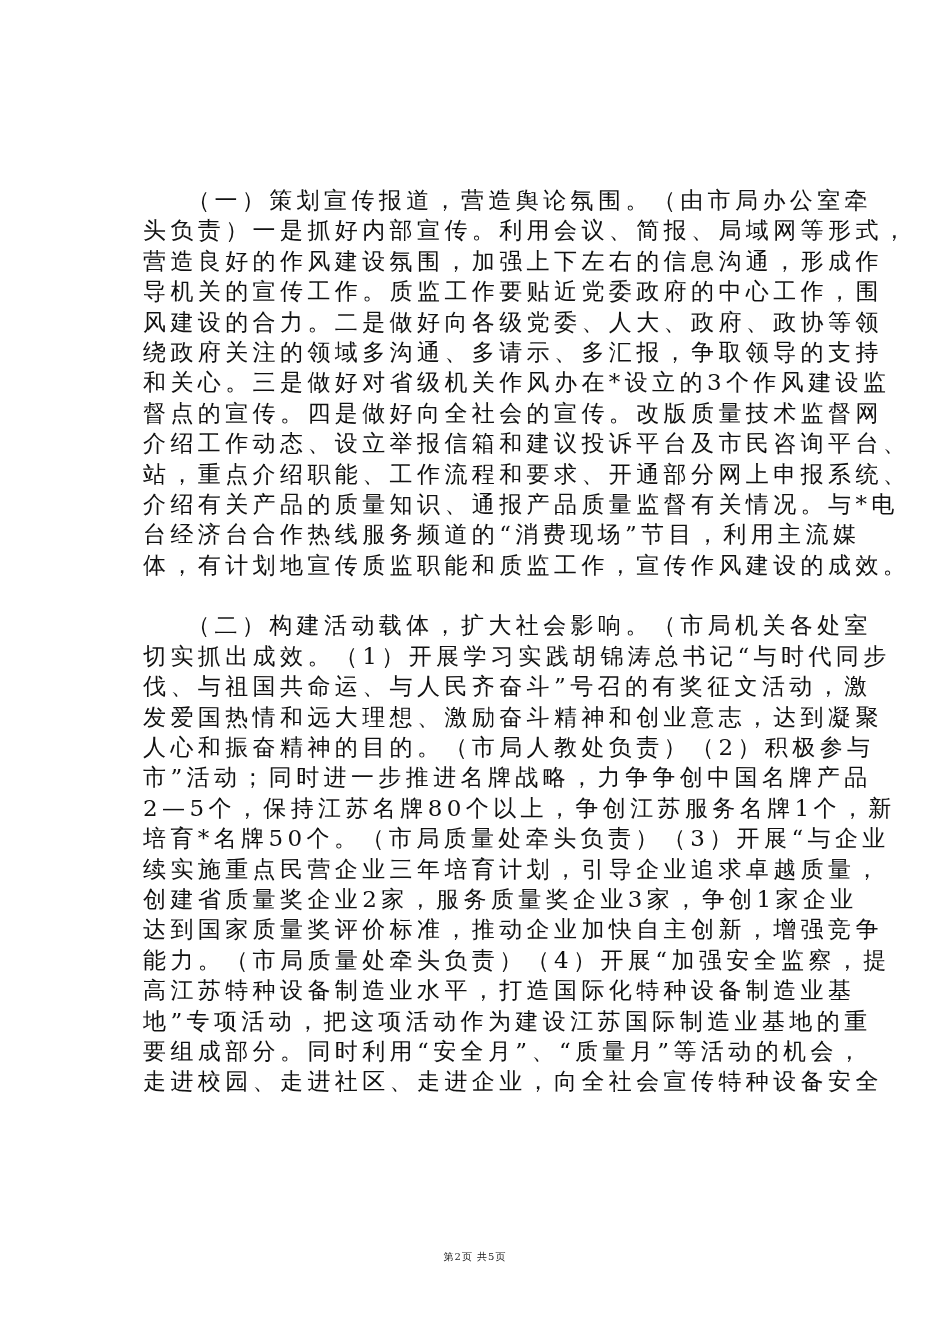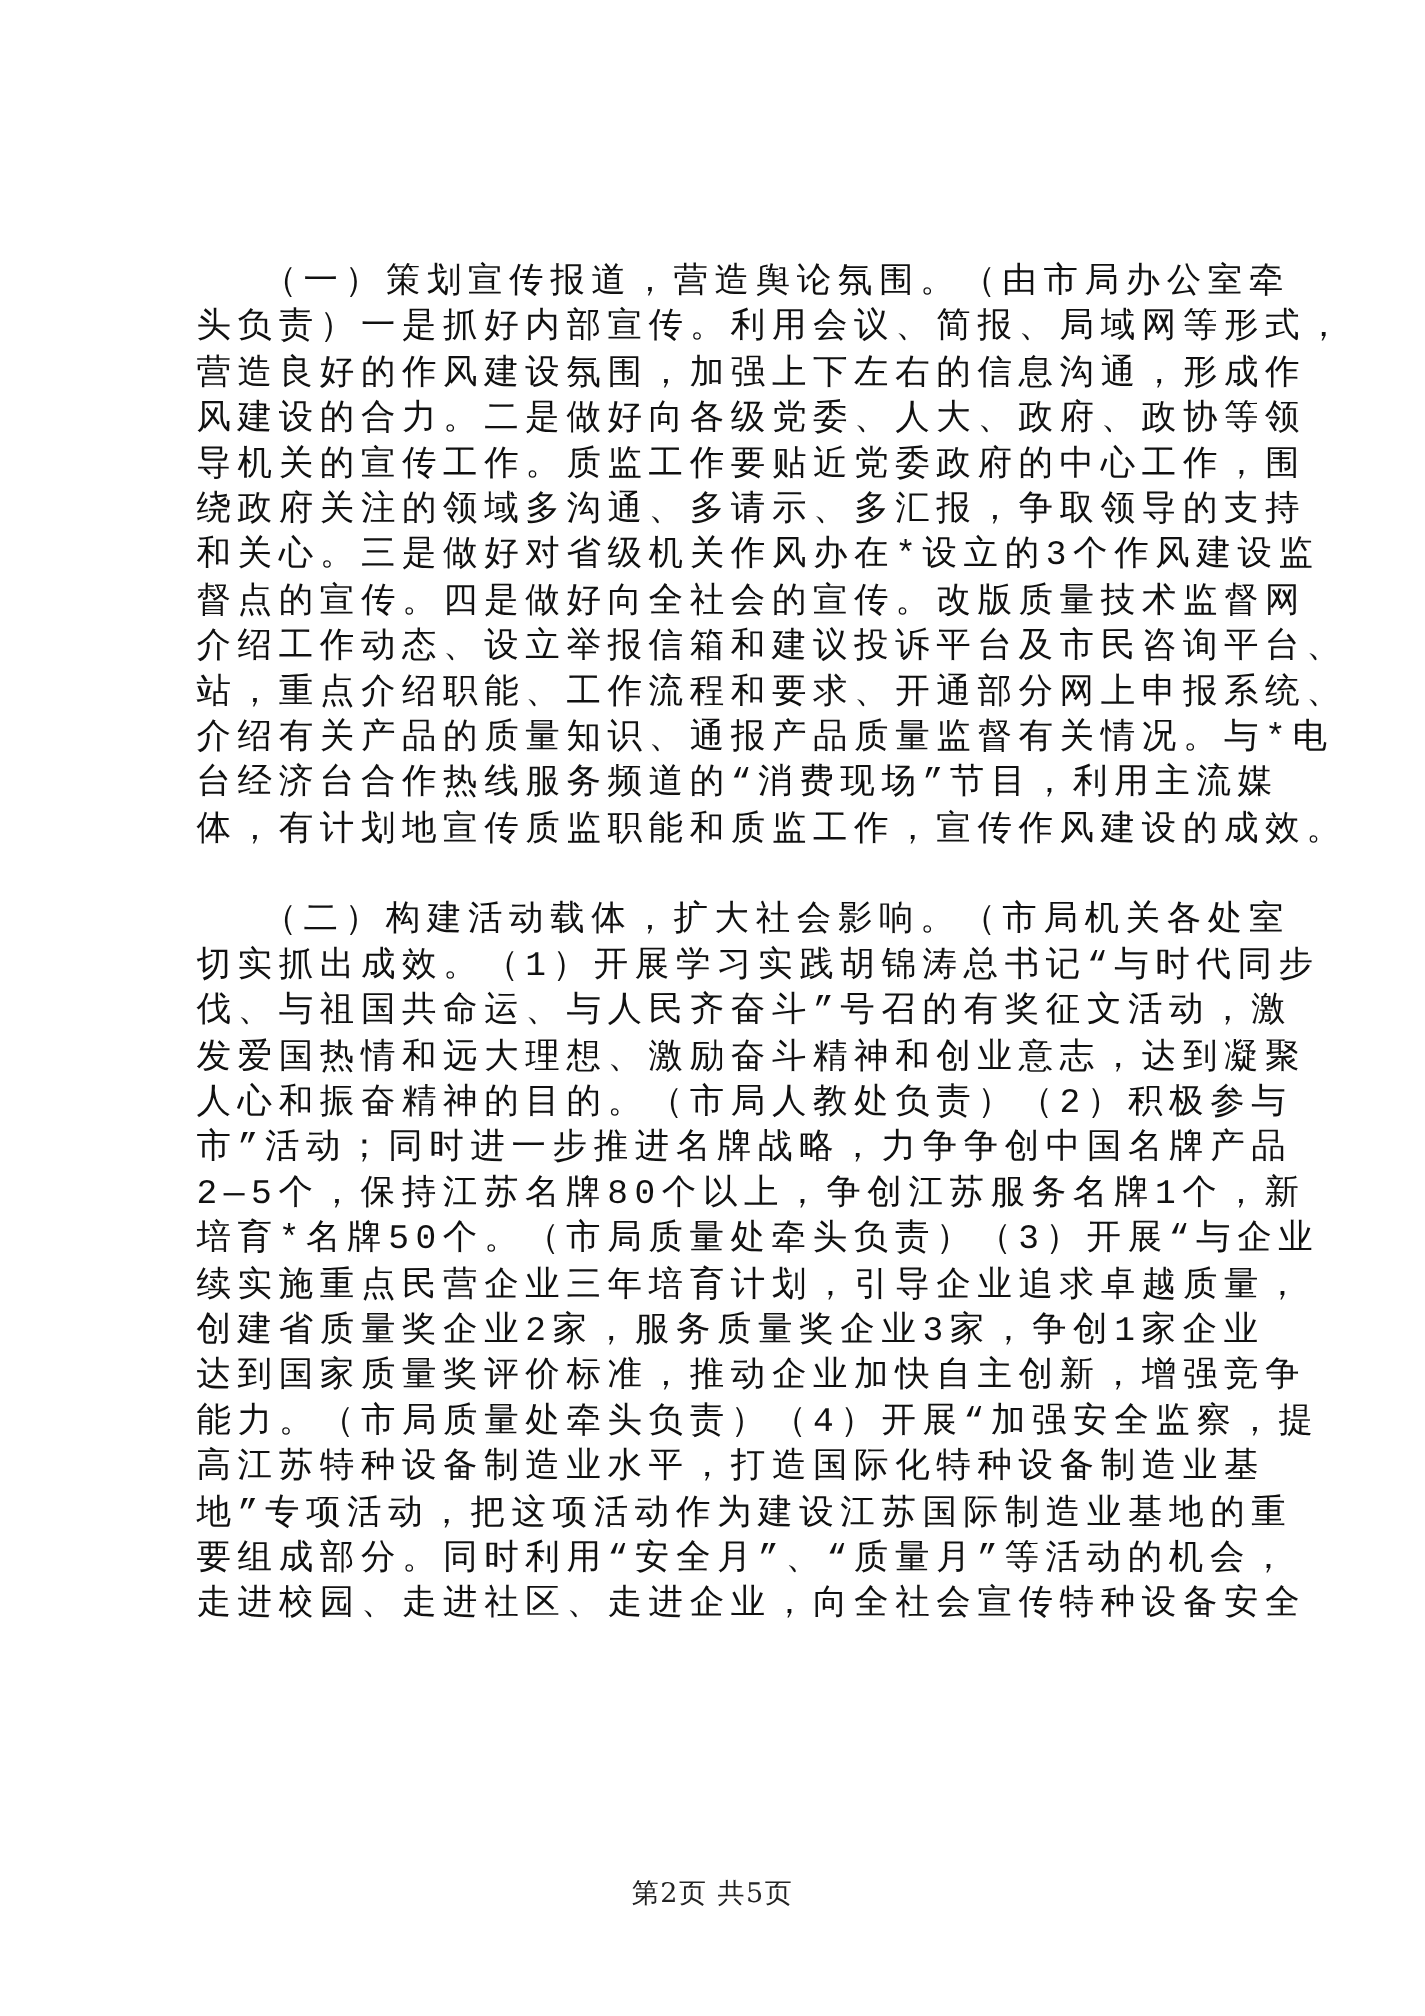--- a/index.html
+++ b/index.html
@@ -22,22 +22,21 @@
     height: 1344px;
     background: #ffffff;
   }
   .body-text {
     position: absolute;
     left: 131px;
     top: 173px;
     width: 720px;
   }
   .paragraph {
-    margin: 0;
-    font-family: Liberation Mono, monospace;
+    margin: 12px;
   }
   .paragraph + .paragraph {
     margin-top: 30.4px;
   }
   .line {
     display: block;
     height: 30.4px;
     line-height: 30.4px;
     font-size: 23px;
     white-space: nowrap;
@@ -45,37 +44,37 @@
   }
   .line.indent {
     padding-left: 44px;
   }
   .footer {
     position: absolute;
     left: 0;
     width: 950px;
     top: 1250px;
     text-align: center;
-    font-size: 18px;
+    font-size: 10px;
     color: #222222;
     letter-spacing: 1px;
   }
 </style>
 </head>
 <body>
 
 <div class="page">
   <div class="body-text">
 
     <p class="paragraph">
       <span class="line indent">（一）策划宣传报道，营造舆论氛围。（由市局办公室牵</span>
       <span class="line">头负责）一是抓好内部宣传。利用会议、简报、局域网等形式，</span>
       <span class="line">营造良好的作风建设氛围，加强上下左右的信息沟通，形成作</span>
+      <span class="line">导机关的宣传工作。质监工作要贴近党委政府的中心工作，围</span>
       <span class="line">风建设的合力。二是做好向各级党委、人大、政府、政协等领</span>
-      <span class="line">导机关的宣传工作。质监工作要贴近党委政府的中心工作，围</span>
       <span class="line">绕政府关注的领域多沟通、多请示、多汇报，争取领导的支持</span>
       <span class="line">和关心。三是做好对省级机关作风办在*设立的3个作风建设监</span>
       <span class="line">督点的宣传。四是做好向全社会的宣传。改版质量技术监督网</span>
       <span class="line">介绍工作动态、设立举报信箱和建议投诉平台及市民咨询平台、</span>
       <span class="line">站，重点介绍职能、工作流程和要求、开通部分网上申报系统、</span>
       <span class="line">介绍有关产品的质量知识、通报产品质量监督有关情况。与*电</span>
       <span class="line">台经济台合作热线服务频道的“消费现场”节目，利用主流媒</span>
       <span class="line">体，有计划地宣传质监职能和质监工作，宣传作风建设的成效。</span>
     </p>
 

